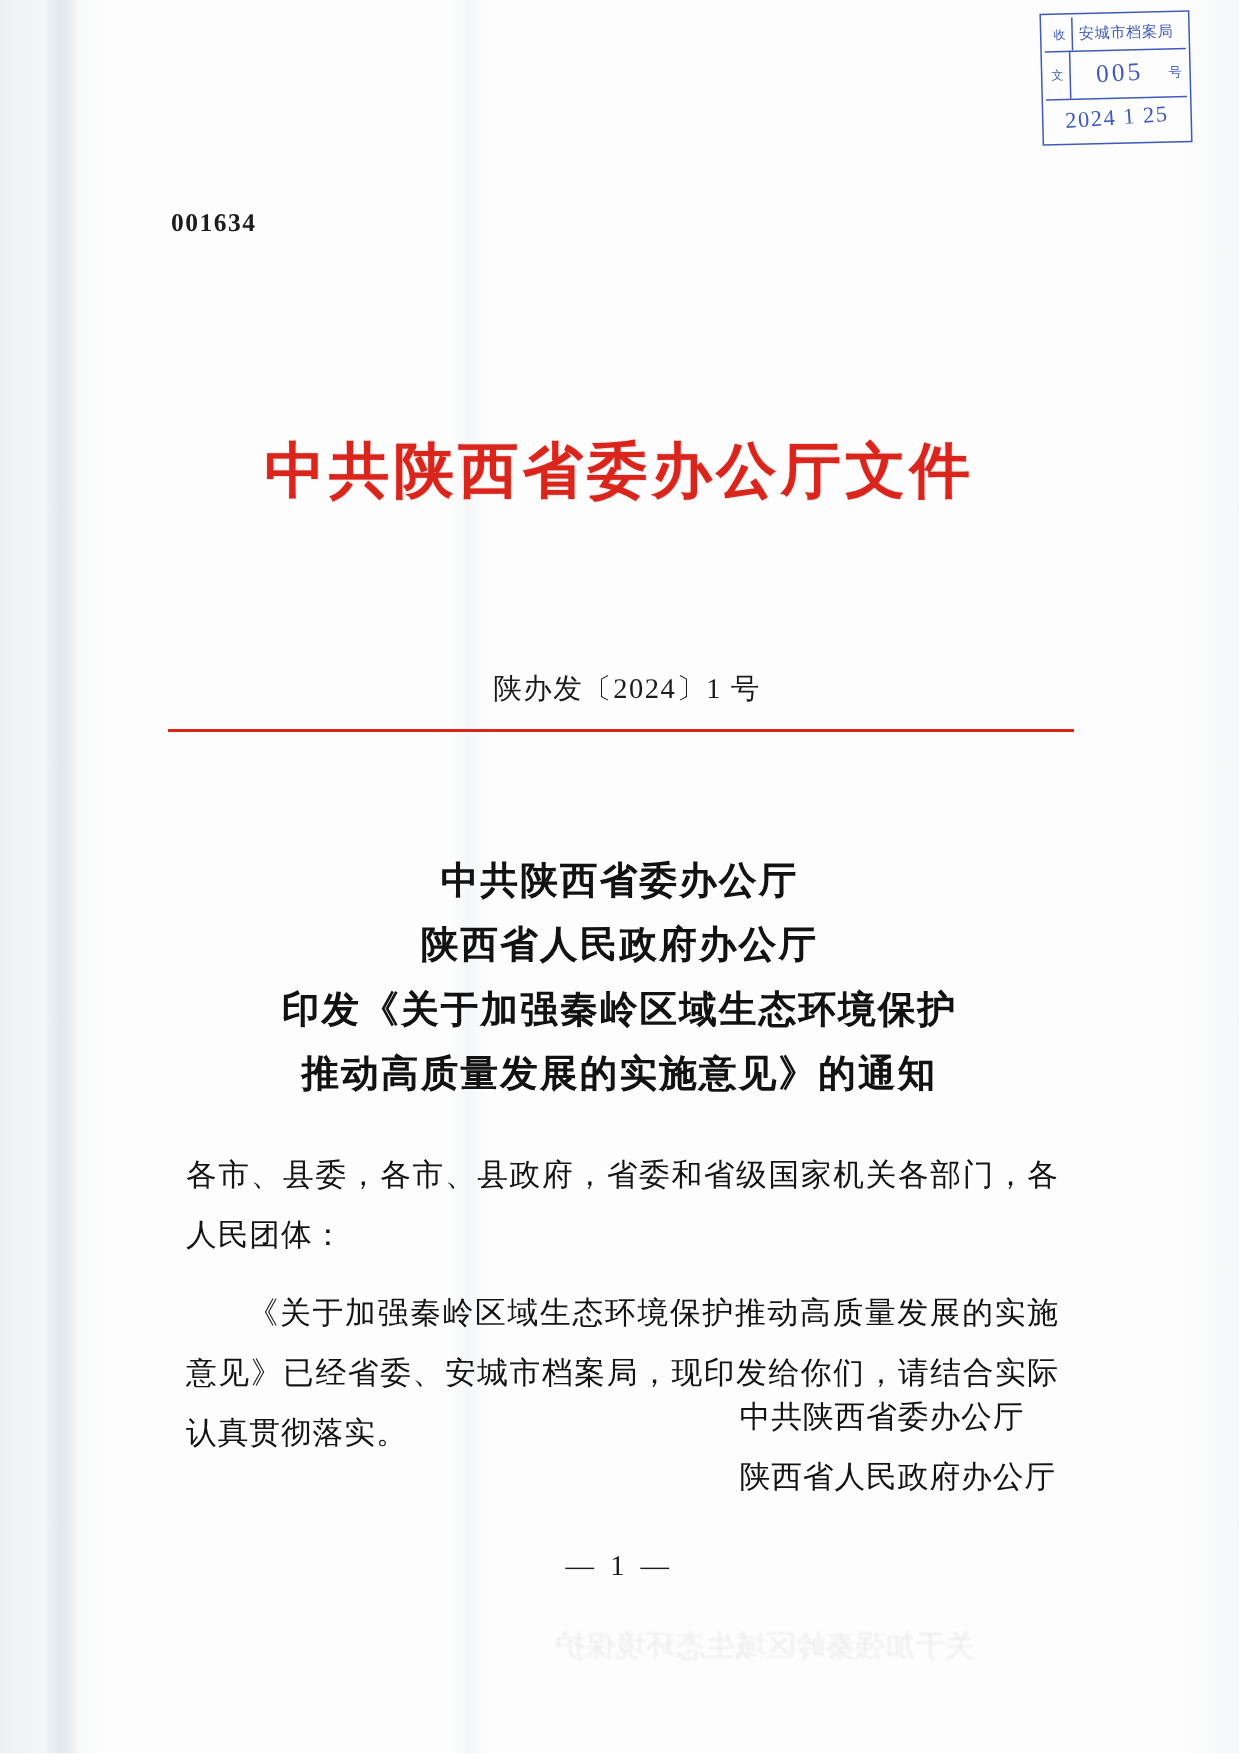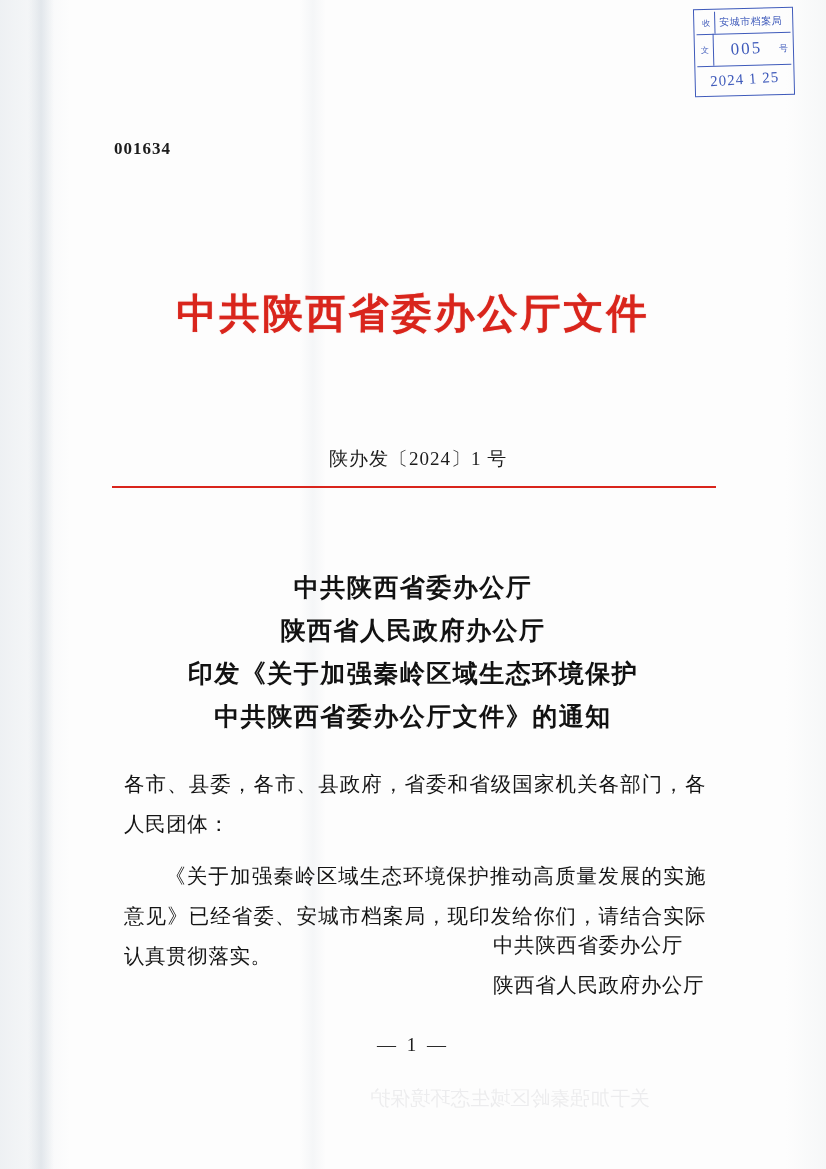--- a/index.html
+++ b/index.html
@@ -263,21 +263,21 @@
 
   <div class="masthead">中共陕西省委办公厅文件</div>
 
   <div class="issue-no">陕办发〔2024〕1 号</div>
   <div class="red-rule"></div>
 
   <div class="title-block">
     <div>中共陕西省委办公厅</div>
     <div>陕西省人民政府办公厅</div>
     <div>印发《关于加强秦岭区域生态环境保护</div>
-    <div>中共陕西省委办公厅文件》的通知</div>
+    <div>推动高质量发展的实施意见》的通知</div>
   </div>
 
   <div class="body-text">
     <p>各市、县委，各市、县政府，省委和省级国家机关各部门，各人民团体：</p>
     <p class="indent">《关于加强秦岭区域生态环境保护推动高质量发展的实施意见》已经省委、安城市档案局，现印发给你们，请结合实际认真贯彻落实。</p>
   </div>
 
   <div class="signature">
     <div>中共陕西省委办公厅</div>
     <div>陕西省人民政府办公厅</div>

